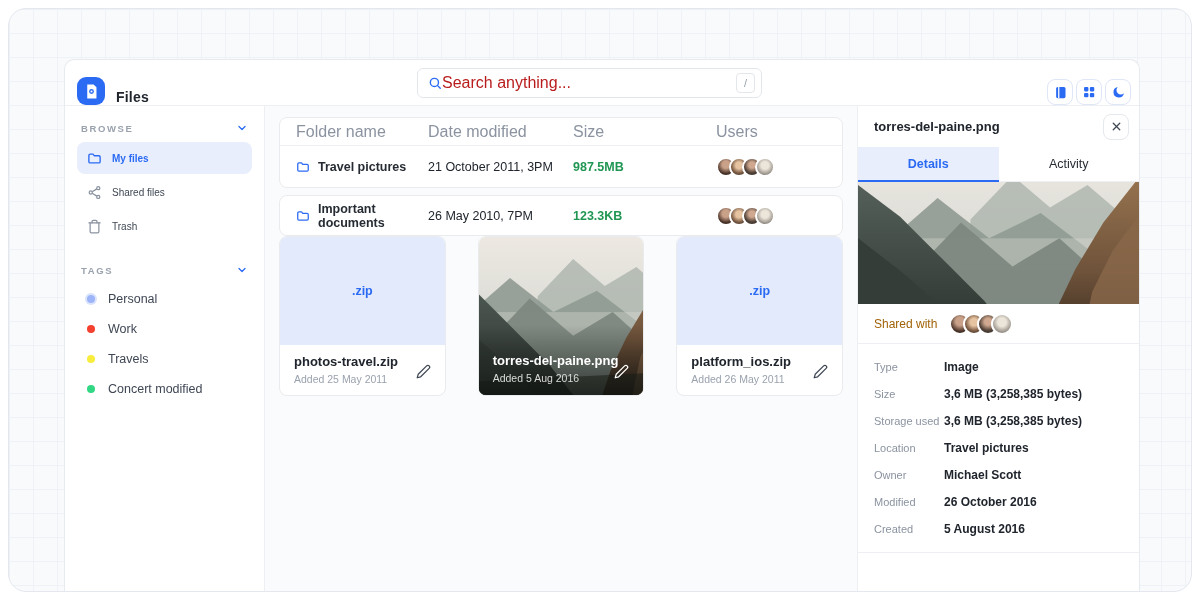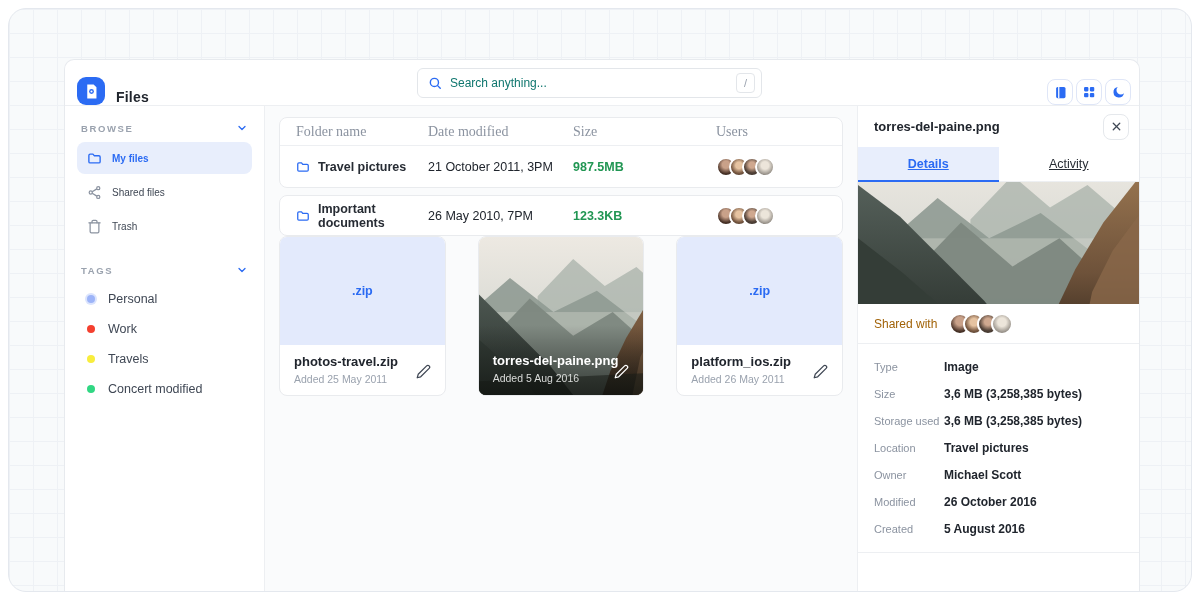--- a/index.html
+++ b/index.html
@@ -22,21 +22,21 @@
     background:#fff; border:1px solid #e7eaee; border-bottom:none;
     border-radius:10px 10px 0 0; overflow:hidden;
     display:flex; flex-direction:column;
   }
 
   
   .hdr { position:relative; height:46px; border-bottom:1px solid #edeff2; display:flex; align-items:flex-end; padding:0 8px 0 12px; flex:0 0 auto; }
   .logo { width:28px; height:28px; border-radius:9px; background:#2b6bf3; display:flex; align-items:center; justify-content:center; }
   .app-title { margin-left:11px; font-size:14px; font-weight:bold; color:#20252d; letter-spacing:.2px; }
   .search { position:absolute; left:352px; top:8px; width:345px; height:30px; border:1px solid #e3e6ea; border-radius:6px; background:#fff; display:flex; align-items:center; padding:0 6px 0 10px; }
-  .search .ph { font-size:12px; color:#0f766e; flex:1; margin-left:8px; }
+  .search .ph { font-size:16px; color:#b91c1c; flex:1; }
   .kbd { width:19px; height:20px; border:1px solid #e3e6ea; border-radius:4px; color:#9aa2ae; font-size:11px; display:flex; align-items:center; justify-content:center; }
   .hdr-actions { margin-left:auto; display:flex; gap:3px; }
   .icon-btn { width:26px; height:26px; border:1px solid #dfe6f7; border-radius:8px; background:#fff; display:flex; align-items:center; justify-content:center; color:#2b6bf3; cursor:pointer; }
 
   .bodyrow { flex:1; display:flex; min-height:0; }
 
   
   .side { width:200px; flex:0 0 auto; border-right:1px solid #edeff2; background:#fff; padding:14px 12px; }
   .sec-hd { display:flex; align-items:center; justify-content:space-between; padding:2px 4px 8px 4px; }
   .sec-hd .t { font-size:9.5px; font-weight:bold; letter-spacing:1.6px; color:#9aa2ae; }
@@ -50,21 +50,21 @@
   .dot { width:8px; height:8px; border-radius:50%; flex:0 0 auto; }
   .dot-personal { background:#9db4f8; box-shadow:0 0 0 2px #dbe4fd; }
   .dot-work { background:#f4402f; }
   .dot-travels { background:#f8ed3d; }
   .dot-concert { background:#31d783; }
 
   
   .main { flex:1; background:#fafbfc; padding:11px 14px; min-width:0; }
   .tcard { background:#fff; border:1px solid #e9ebee; border-radius:8px; overflow:hidden; }
   .thead { display:flex; align-items:center; height:28px; border-bottom:1px solid #edeff2; }
-  .th { font-size:14px; color:#8b93a0;font-family:Liberation Serif, serif; }
+  .th { font-size:16px; color:#8b93a0; }
   .trow { display:flex; align-items:center; height:41px; font-size:12.5px; color:#20252d; cursor:pointer; }
   .c-name { width:148px; padding-left:16px; display:flex; align-items:center; gap:8px; }
   .c-date { width:145px; }
   .c-size { width:143px; font-weight:bold; color:#219653; }
   .c-users { flex:1; display:flex; }
   .th.c-name, .th.c-date, .th.c-size, .th.c-users { font-weight:normal; color:#8b93a0; }
   .row-sep { height:7px; }
   .folder-ic { color:#2b6bf3; display:flex; }
   .row-name { font-weight:600; color:#272c34; }
 
@@ -93,21 +93,21 @@
   .img-card .fname { color:#fff; }
   .img-card .fadded { color:#d9dbd9; }
   .img-card .pencil { color:#fff; }
 
   
   .panel { width:282px; flex:0 0 auto; border-left:1px solid #edeff2; background:#fff; display:flex; flex-direction:column; }
   .p-hd { display:flex; align-items:center; justify-content:space-between; padding:8px 10px 8px 16px; height:41px; flex:0 0 auto; }
   .p-title { font-size:13px; font-weight:bold; color:#20252d; }
   .close-btn { width:26px; height:26px; border:1px solid #e5e8ec; border-radius:8px; background:#fff; display:flex; align-items:center; justify-content:center; color:#3f4754; cursor:pointer; }
   .tabs { display:flex; height:35px; flex:0 0 auto; }
-  .tab { flex:1; display:flex; align-items:center; justify-content:center; font-size:12.5px; color:#272c34; border-bottom:1px solid #edeff2; cursor:pointer;text-decoration:underline; }
+  .tab { flex:1; display:flex; align-items:center; justify-content:center; font-size:12.5px; color:#272c34; border-bottom:1px solid #edeff2; cursor:pointer; }
   .tab.active { background:#e8eefc; color:#2b6bf3; font-weight:bold; border-bottom:2px solid #2b6bf3; }
   .preview { height:122px; flex:0 0 auto; position:relative; overflow:hidden; }
   .preview svg { position:absolute; inset:0; }
   .shared { display:flex; align-items:center; gap:12px; padding:8px 16px; border-bottom:1px solid #edeff2; height:40px; flex:0 0 auto; }
   .shared-lb { font-size:12px; color:#a16207; }
   .dlist { padding:9px 16px 6px 16px; }
   .drow { display:flex; align-items:center; padding:6.5px 0; }
   .dlabel { width:70px; flex:0 0 auto; font-size:11px; color:#8b93a0; }
   .dvalue { font-size:12px; color:#20252d; font-weight:600; }
   .p-div { border-top:1px solid #edeff2; margin-top:4px; }

